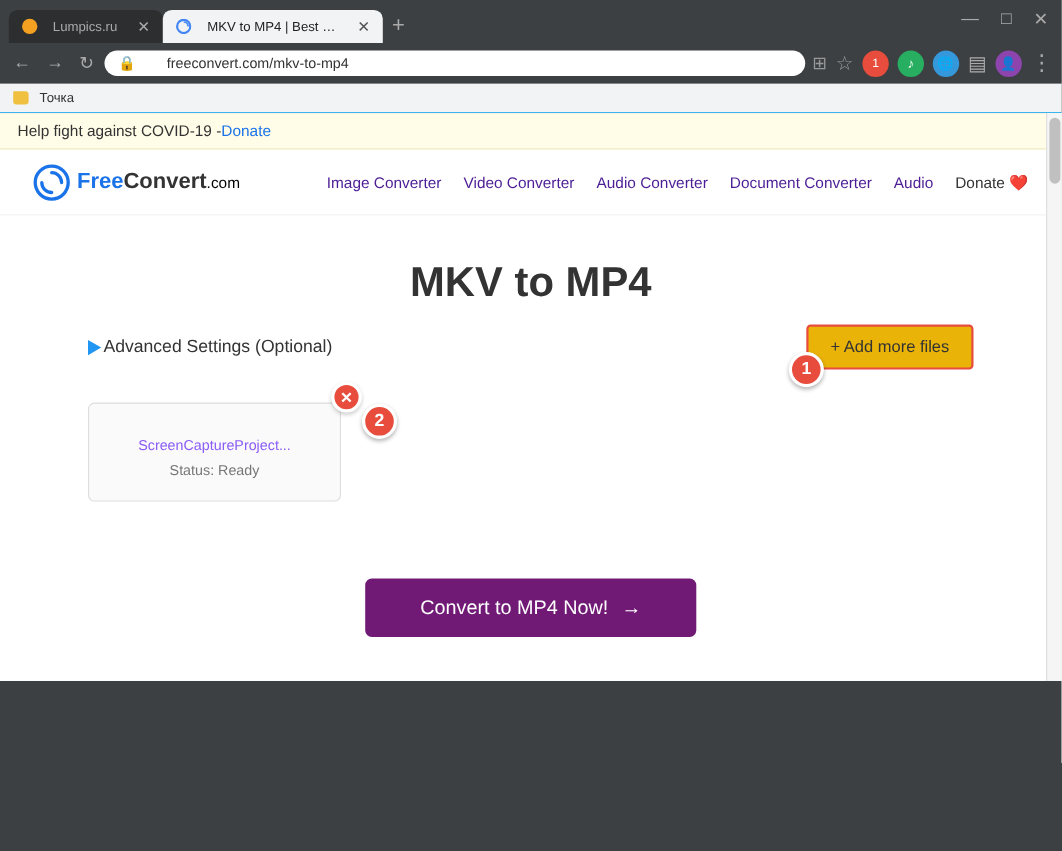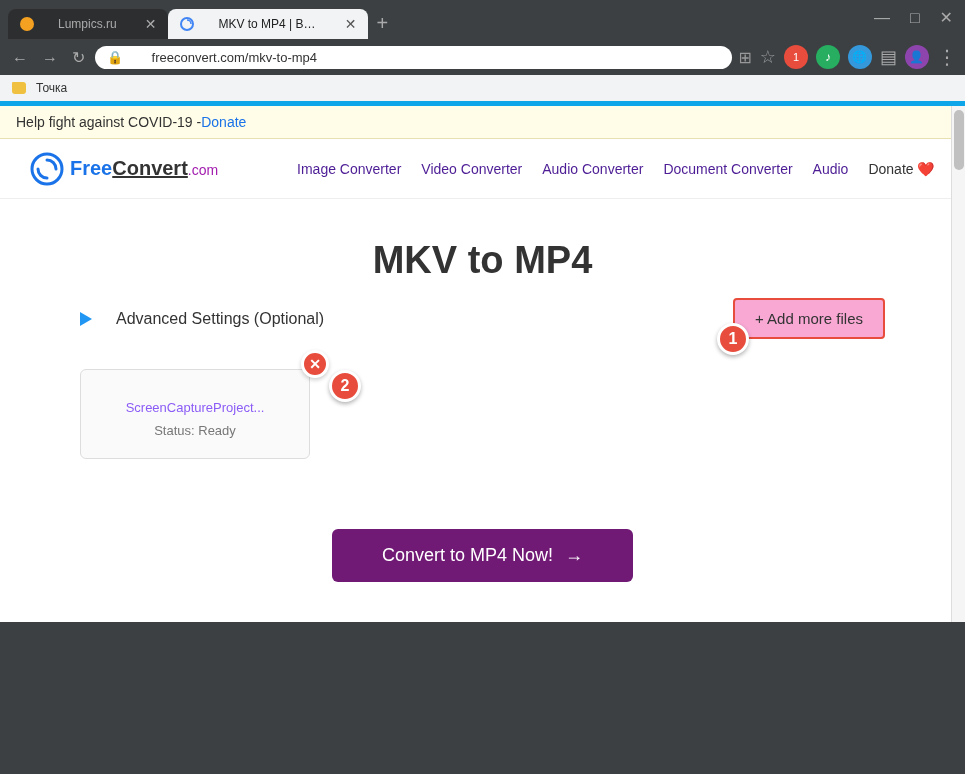--- a/index.html
+++ b/index.html
@@ -1,17 +1,17 @@
 <!DOCTYPE html>
 <html><head>
   <meta charset="utf-8">
   <style>
     * { box-sizing: border-box; margin: 0; padding: 0; }
     body { font-family: Arial, sans-serif; background: #fff; width: 965px; height: 774px; overflow: hidden; }
-    .tab { display: flex; align-items: flex-start; gap: 24px; padding: 8px 12px; border-radius: 8px 8px 0 0; font-size: 12px; cursor: pointer; max-width: 200px; }
+    .tab { display: flex; align-items: flex-start; gap: 14px; padding: 8px 12px; border-radius: 8px 8px 0 0; font-size: 12px; cursor: pointer; max-width: 200px; }
     .tab.inactive { background: #2d2e30; color: #aaa; }
     .tab.active { background: #f1f3f4; color: #222; }
     .tab-favicon { width: 14px; height: 14px; border-radius: 50%; display: inline-block; flex-shrink: 0; }
     .tab-favicon.orange { background: #f4a020; }
     .tab-label { white-space: nowrap; overflow: hidden; text-overflow: ellipsis; font-size: 12px; }
     .tab-close { color: #aaa; font-size: 14px; margin-left: 4px; line-height: 1; }
     .tab.active .tab-close { color: #555; }
     .tab-new { background: none; border: none; color: #aaa; font-size: 20px; cursor: pointer; padding: 4px 8px; align-self: center; }
     .win-btn { color: #aaa; font-size: 16px; cursor: pointer; background: none; border: none; }
     .browser-chrome-inner { background: #3c4043; padding: 6px 8px; display: flex; align-items: center; gap: 6px; }
@@ -19,50 +19,50 @@
     .url-bar-inner { background: #fff; border-radius: 20px; flex: 1; display: flex; align-items: center; padding: 4px 12px; gap: 8px; }
     .url-text { font-size: 13px; color: #333; margin-left: 20px; }
     .toolbar-icons { display: flex; align-items: center; gap: 8px; }
     .toolbar-icon-circle { width: 24px; height: 24px; border-radius: 50%; display: flex; align-items: center; justify-content: center; font-size: 13px; cursor: pointer; }
     .profile-icon { background: #8e44ad; color: white; font-size: 12px; }
     .red-badge { background: #e74c3c; color: white; font-size: 11px; }
     .green-icon { background: #27ae60; color: white; font-size: 12px; }
     .blue-globe { background: #3498db; color: white; font-size: 12px; }
 
     
-    .bookmark-bar { background: #f1f3f4; padding: 4px 12px; border-bottom: 5px solid #0ea5e9; display: flex; align-items: center; gap: 6px; }
+    .bookmark-bar { background: #f1f3f4; padding: 4px 12px; border-bottom: 1px solid #0ea5e9; display: flex; align-items: center; gap: 6px; }
     .bookmark-item { display: flex; align-items: center; gap: 4px; font-size: 12px; color: #333; cursor: pointer; padding: 2px 4px; }
     .bookmark-folder { width: 14px; height: 12px; background: #f0c040; border-radius: 1px 3px 3px 3px; }
 
     
     .covid-banner { background: #fffde7; border-bottom: 1px solid #e8e0b0; padding: 8px 16px; font-size: 14px; color: #333; display: flex; align-items: center; }
     .covid-banner a { color: #1a73e8; text-decoration: none; }
 
     
     .site-nav { background: #fff; border-bottom: 1px solid #eee; padding: 0 30px; display: flex; align-items: center; justify-content: space-between; height: 60px; }
     .site-logo { display: flex; align-items: center; gap: 6px; }
     .logo-text { font-size: 20px; }
     .logo-free { color: #1a73e8; font-weight: bold; }
-    .logo-convert { color: #333; font-weight: bold; text-decoration: underline; }
-    .logo-domain { color: #a21caf; font-size: 14px; }
+    .logo-convert { color: #333; font-weight: bold; }
+    .logo-domain { color: #000000; font-size: 14px; }
     .nav-links { display: flex; align-items: center; gap: 20px; font-size: 14px; color: #333; }
     .nav-link { cursor: pointer; color: #4c1d95; text-decoration: none; }
     .donate-heart { display: flex; align-items: center; gap: 4px; cursor: pointer; color: #333; }
     .heart-icon { color: #e74c3c; }
 
     
     .page-content { padding: 40px 80px; text-align: center; background: #fff; }
     .page-title { font-size: 38px; color: #333; font-weight: bold; margin-bottom: 16px; }
     .page-subtitle { font-size: 16px; color: #777; margin-bottom: 30px; }
 
     
     .advanced-settings-row { display: flex; align-items: center; justify-content: space-between; padding: 0 0 20px 0; text-align: left; }
-    .advanced-settings-toggle { display: flex; align-items: center; gap: 24px; cursor: pointer; font-size: 16px; color: #333; }
+    .advanced-settings-toggle { display: flex; align-items: center; gap: 2px; cursor: pointer; font-size: 16px; color: #333; }
     .triangle-right { width: 0; height: 0; border-top: 7px solid transparent; border-bottom: 7px solid transparent; border-left: 12px solid #2196f3; display: inline-block; }
-    .add-more-files-btn { border: 2px solid #e74c3c; color: #333; background: #f9a8d4; padding: 10px 20px; border-radius: 4px; font-size: 15px; cursor: pointer; display: flex; align-items: center; gap: 6px; position: relative; }
+    .add-more-files-btn { border: 2px solid #e74c3c; color: #333; background: #eab308; padding: 10px 20px; border-radius: 4px; font-size: 15px; cursor: pointer; display: flex; align-items: center; gap: 6px; position: relative; }
 
     
     .badge-annotation { position: absolute; width: 32px; height: 32px; border-radius: 50%; background: #e74c3c; color: white; font-size: 16px; font-weight: bold; display: flex; align-items: center; justify-content: center; border: 3px solid white; box-shadow: 0 2px 4px rgba(0,0,0,0.3); }
 
     
     .files-area { position: relative; display: flex; gap: 20px; padding: 10px 0 20px 0; text-align: left; }
     .file-card { width: 230px; border: 1px solid #ddd; border-radius: 6px; padding: 30px 20px 20px 20px; background: #fafafa; position: relative; display: flex; flex-direction: column; align-items: center; }
     .file-name { font-size: 13px; color: #8b5cf6; margin-bottom: 8px; }
     .file-status { font-size: 13px; color: #777; }
     .file-remove-btn { position: absolute; top: -10px; right: -10px; width: 28px; height: 28px; border-radius: 50%; background: #e74c3c; color: white; border: 3px solid white; cursor: pointer; display: flex; align-items: center; justify-content: center; font-size: 14px; font-weight: bold; box-shadow: 0 2px 4px rgba(0,0,0,0.2); }

